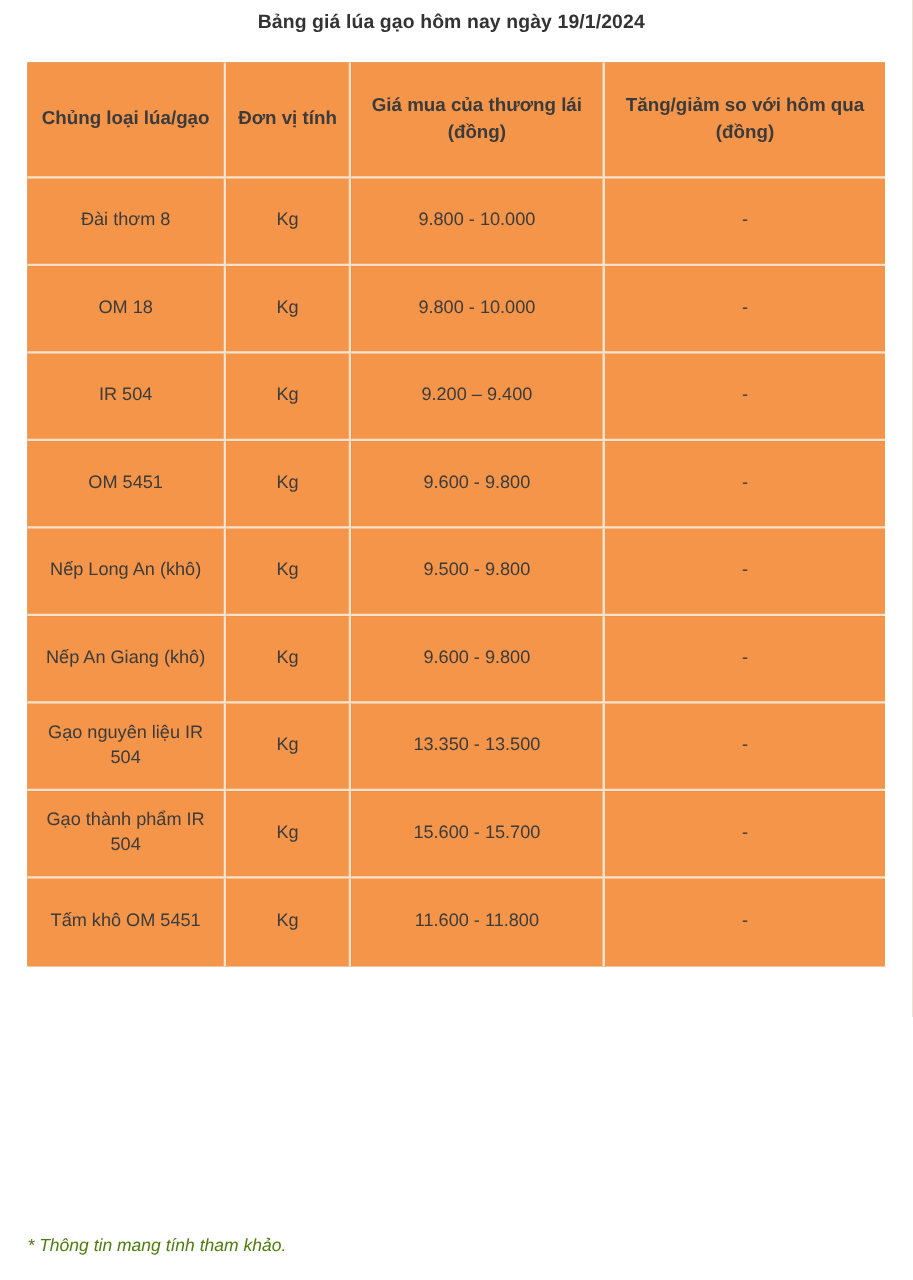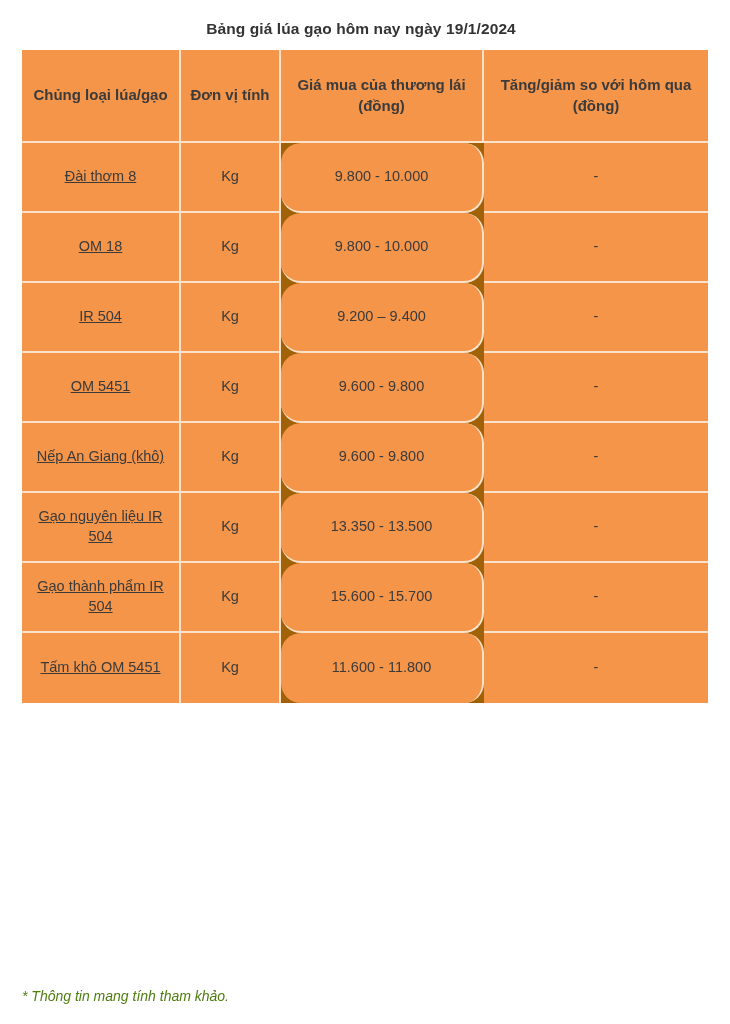--- a/index.html
+++ b/index.html
@@ -15,21 +15,21 @@
   .page {
     position: relative;
     width: 730px;
     height: 1024px;
     background: #ffffff;
   }
 
   
   .title {
     position: absolute;
-    top: 20px;
+    top: 9px;
     left: 0;
     width: 722px;
     text-align: center;
     font-size: 15.5px;
     font-weight: bold;
     color: #333333;
     letter-spacing: 0.1px;
   }
 
   
@@ -75,23 +75,23 @@
     padding: 0 8px;
   }
 
   
   .price-table tbody td {
     height: 70px;
     font-size: 14.5px;
     padding: 0 6px;
   }
 
-  .cell-kind { font-size: 14.5px; text-decoration: underline; }
+  .cell-kind { font-size: 14.5px; }
   .cell-unit { font-size: 14.5px; }
-  .cell-price { font-size: 14.5px; border-radius: 20px; }
+  .cell-price { font-size: 14.5px; }
   .cell-delta { font-size: 14.5px; }
 
   
   .footnote {
     position: absolute;
     left: 22px;
     top: 988px;
     font-size: 14px;
     font-style: italic;
     color: #4d7c0f;
@@ -138,20 +138,26 @@
         <td class="cell-price">9.200 – 9.400</td>
         <td class="cell-delta">-</td>
       </tr>
       <tr>
         <td class="cell-kind">OM 5451</td>
         <td class="cell-unit">Kg</td>
         <td class="cell-price">9.600 - 9.800</td>
         <td class="cell-delta">-</td>
       </tr>
       <tr>
+        <td class="cell-kind">Nếp Long An (khô)</td>
+        <td class="cell-unit">Kg</td>
+        <td class="cell-price">9.500 - 9.800</td>
+        <td class="cell-delta">-</td>
+      </tr>
+      <tr>
         <td class="cell-kind">Nếp An Giang (khô)</td>
         <td class="cell-unit">Kg</td>
         <td class="cell-price">9.600 - 9.800</td>
         <td class="cell-delta">-</td>
       </tr>
       <tr>
         <td class="cell-kind">Gạo nguyên liệu IR 504</td>
         <td class="cell-unit">Kg</td>
         <td class="cell-price">13.350 - 13.500</td>
         <td class="cell-delta">-</td>

